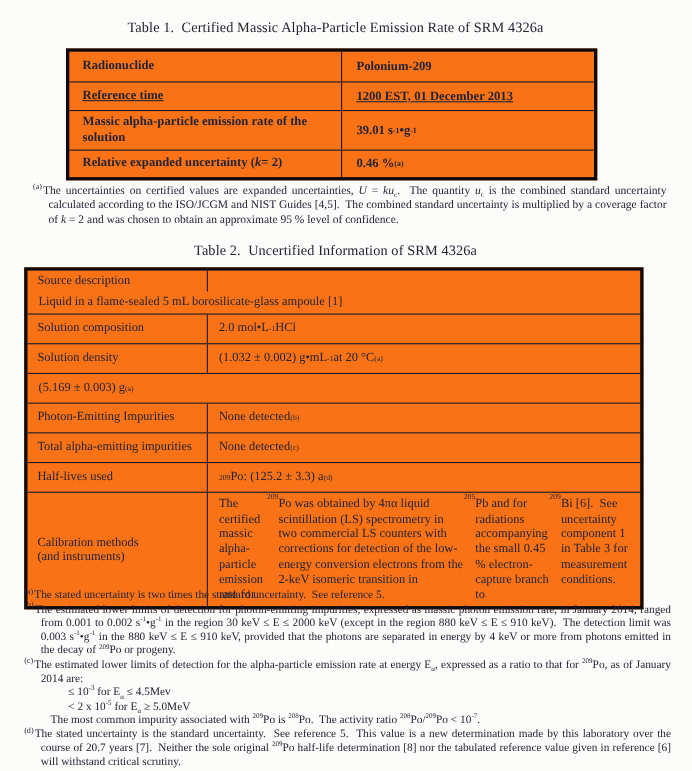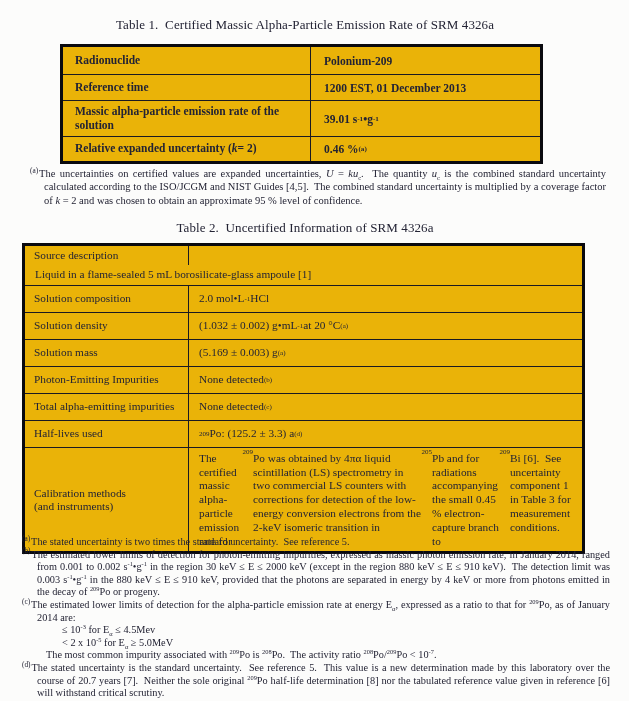--- a/index.html
+++ b/index.html
@@ -17,28 +17,28 @@
 
   
   .tbl-title{
     position:absolute;left:0;width:610px;
     text-align:center;font-size:13px;letter-spacing:0.1px;
   }
   #title1{top:17px;}
   #title2{top:220px;}
 
   
-  .tbl{position:absolute;border:3px solid #0a0a0f;background:#eab308;box-sizing:border-box;}
+  .tbl{position:absolute;border:3px solid #0a0a0f;background:#f97316;box-sizing:border-box;}
   #table1{left:60px;top:44px;width:483px;}
   #table1 .row{display:flex;border-top:1px solid #1a1a22;font-weight:bold;font-size:11.5px;}
   #table1 .row:first-child{border-top:none;}
   #table1 .cell-l{width:248px;border-right:1px solid #1a1a22;padding:4px 6px 4px 12px;
     display:flex;align-items:center;line-height:13.5px;box-sizing:border-box;}
   #table1 .cell-v{flex:1;padding:4px 6px 4px 13px;display:flex;align-items:center;box-sizing:border-box;text-align:right;}
-  #table1 .r1{min-height:27px;} #table1 .r2{min-height:25px;}
+  #table1 .r1{min-height:27px;} #table1 .r2{min-height:25px;text-decoration:underline;}
   #table1 .r3{min-height:31px;} #table1 .r4{min-height:24px;}
 
   
   #fnote1{
     position:absolute;left:30px;top:167px;width:576px;
     font-size:10.5px;line-height:13.4px;text-align:justify;
     padding-left:14px;text-indent:-14px;box-sizing:border-box;
   }
   .fnmark{font-size:7.3px;vertical-align:super;line-height:0;margin-right:1px;}
 
@@ -101,21 +101,20 @@
     </div>
     <div class="row single">
       <div class="cell-l">Solution composition</div>
       <div class="cell-v">2.0 mol•L<sup>-1</sup> HCl</div>
     </div>
     <div class="row single">
       <div class="cell-l">Solution density</div>
       <div class="cell-v">(1.032 ± 0.002) g•mL<sup>-1</sup> at 20 °C<sup>(a)</sup></div>
     </div>
     <div class="row single">
-      <div class="cell-l">Solution mass</div>
       <div class="cell-v">(5.169 ± 0.003) g<sup>(a)</sup></div>
     </div>
     <div class="row single">
       <div class="cell-l">Photon-Emitting Impurities</div>
       <div class="cell-v">None detected<sup>(b)</sup></div>
     </div>
     <div class="row single">
       <div class="cell-l">Total alpha-emitting impurities</div>
       <div class="cell-v">None detected<sup>(c)</sup></div>
     </div>

